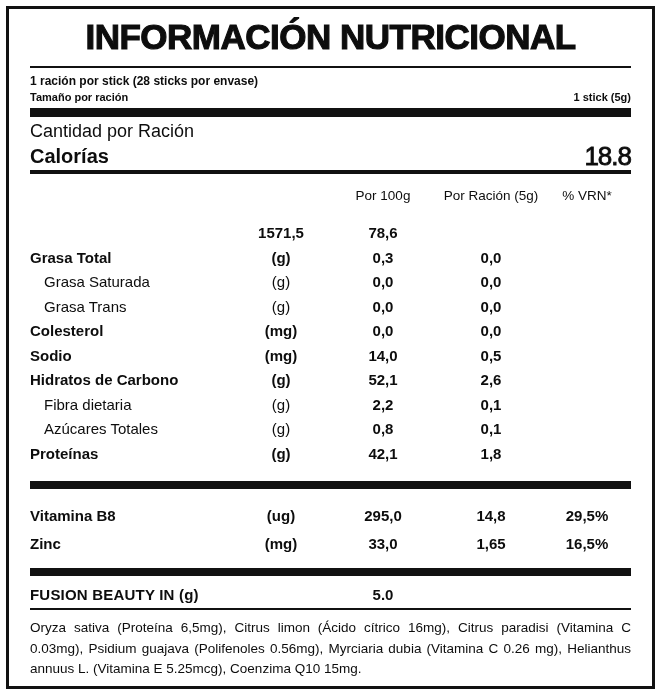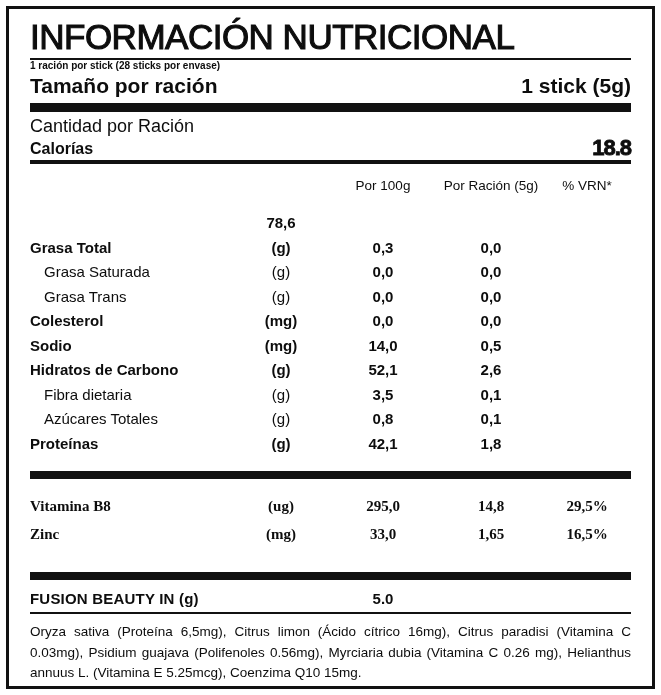--- a/index.html
+++ b/index.html
@@ -1,41 +1,41 @@
 <!DOCTYPE html>
 <html><head>
 <meta charset="utf-8">
 <style>
   html,body{margin:0;padding:0;background:#fff;}
   body{width:661px;height:695px;position:relative;font-family:"Liberation Sans",sans-serif;color:#0d0d0d;}
   .sheet{position:absolute;left:6px;top:6px;right:6px;bottom:6px;border:3px solid #111;box-sizing:border-box;padding:4px 21px 8px 21px;background:#fff;}
-  .title{font-size:35px;font-weight:normal;letter-spacing:-0.5px;margin:4px 0 1px 0;-webkit-text-stroke:1.1px #0d0d0d;white-space:nowrap;}
+  .title{font-size:35px;font-weight:bold;letter-spacing:-0.5px;text-align:center;margin:4px 0 9px 0;-webkit-text-stroke:1.1px #0d0d0d;white-space:nowrap;}
   .rule{background:#111;width:100%;}
   .rule.thin{height:2px;}
   .rule.medium{height:4px;}
   .rule.thick{height:9px;}
   .rule.thick2{height:8px;}
-  .serving1{font-size:10px;font-weight:bold;}
-  .serving2{display:flex;justify-content:space-between;font-size:21px;font-weight:bold;margin:3px 0 5px 0;}
+  .serving1{font-size:12px;font-weight:bold;margin-top:6px;}
+  .serving2{display:flex;justify-content:space-between;font-size:11px;font-weight:bold;margin:3px 0 5px 0;}
   .cal-block{display:flex;justify-content:space-between;align-items:flex-end;padding:4px 0 2px 0;}
   .cal-amount{font-size:18px;}
-  .cal-label{font-size:16px;font-weight:bold;margin-top:3px;}
-  .cal-value{font-size:22px;font-weight:bold;line-height:0.9;letter-spacing:-1px;-webkit-text-stroke:0.8px #0d0d0d;}
+  .cal-label{font-size:20px;font-weight:bold;margin-top:3px;}
+  .cal-value{font-size:26px;font-weight:normal;line-height:0.9;letter-spacing:-1px;-webkit-text-stroke:0.8px #0d0d0d;}
   .row{display:grid;grid-template-columns:1fr 92px 112px 104px 88px;align-items:baseline;font-size:15px;}
   .c-unit,.c-100,.c-serv,.c-vrn{text-align:center;}
   .c-100,.c-serv,.c-vrn{font-weight:bold;text-align:center;}
   .header-row{margin-top:14px;font-size:13.5px;}
   .header-row span{font-weight:normal;}
   .nrows{margin-top:18px;}
   .nrows .row{line-height:24.5px;}
   .row.main .c-label,.row.main .c-unit{font-weight:bold;}
   .row.sub .c-label{padding-left:14px;font-weight:normal;}
   .row.sub .c-unit{font-weight:normal;}
   .gap-a{margin-top:15px;}
-  .vrows{padding:13px 0 24px 0;font-family:Liberation Serif, serif;}
+  .vrows{padding:13px 0 10px 0;}
   .vrows .row{line-height:28px;}
   .vrows .c-label,.vrows .c-unit{font-weight:bold;}
   .fusion-row{line-height:27px;margin-top:5px;font-weight:bold;}
   .fusion-row .c-label{font-weight:bold;letter-spacing:0.2px;}
   .ingredients{font-size:13.5px;line-height:1.52;text-align:justify;margin:8px 0 0 0;}
 </style>
 </head>
 <body>
 
 <div class="sheet">
@@ -63,20 +63,21 @@
     <span class="c-label"></span>
     <span class="c-unit"></span>
     <span class="c-100">Por 100g</span>
     <span class="c-serv">Por Ración (5g)</span>
     <span class="c-vrn">% VRN*</span>
   </div>
 
   <div class="nrows" id="nutrient-rows">
       <div class="row main">
         <span class="c-label"></span>
+        <span class="c-100">1571,5</span>
         <span class="c-serv">78,6</span>
         <span class="c-vrn"></span>
       </div>
       <div class="row main">
         <span class="c-label">Grasa Total</span>
         <span class="c-unit">(g)</span>
         <span class="c-100">0,3</span>
         <span class="c-serv">0,0</span>
         <span class="c-vrn"></span>
       </div>
@@ -111,21 +112,21 @@
       <div class="row main">
         <span class="c-label">Hidratos de Carbono</span>
         <span class="c-unit">(g)</span>
         <span class="c-100">52,1</span>
         <span class="c-serv">2,6</span>
         <span class="c-vrn"></span>
       </div>
       <div class="row sub">
         <span class="c-label">Fibra dietaria</span>
         <span class="c-unit">(g)</span>
-        <span class="c-100">3,5</span>
+        <span class="c-100">2,2</span>
         <span class="c-serv">0,1</span>
         <span class="c-vrn"></span>
       </div>
       <div class="row sub">
         <span class="c-label">Azúcares Totales</span>
         <span class="c-unit">(g)</span>
         <span class="c-100">0,8</span>
         <span class="c-serv">0,1</span>
         <span class="c-vrn"></span>
       </div>

